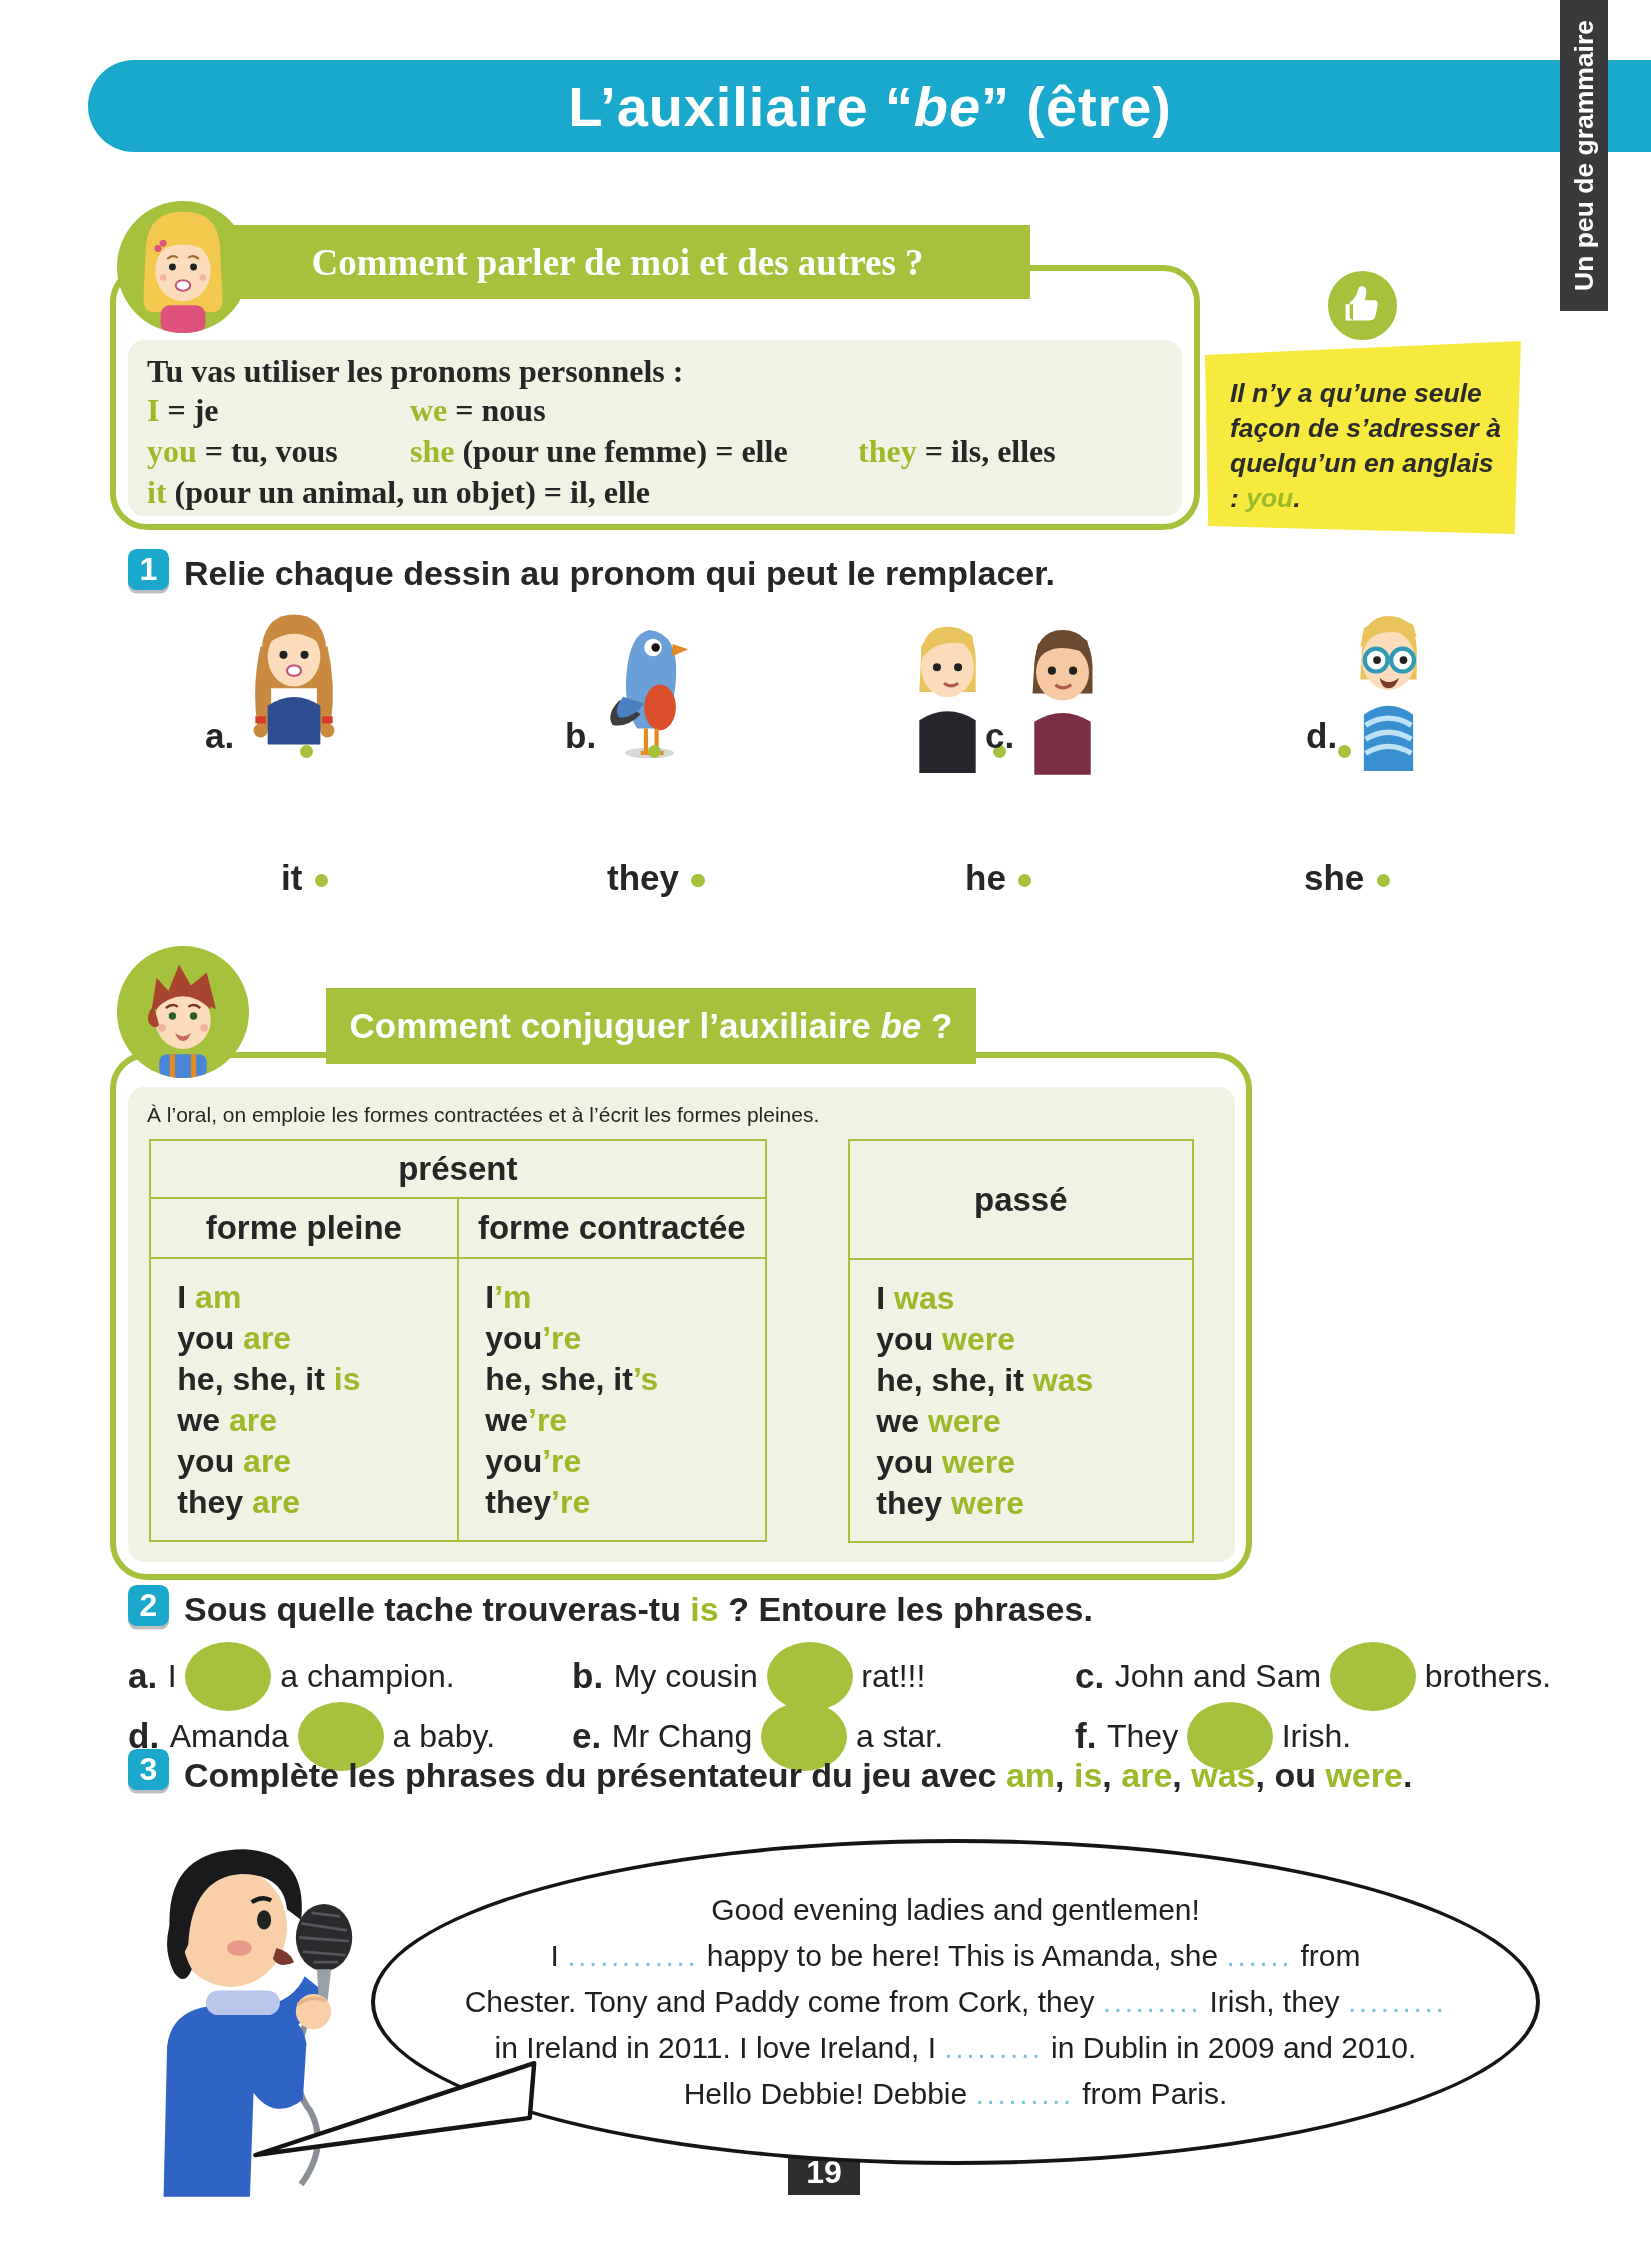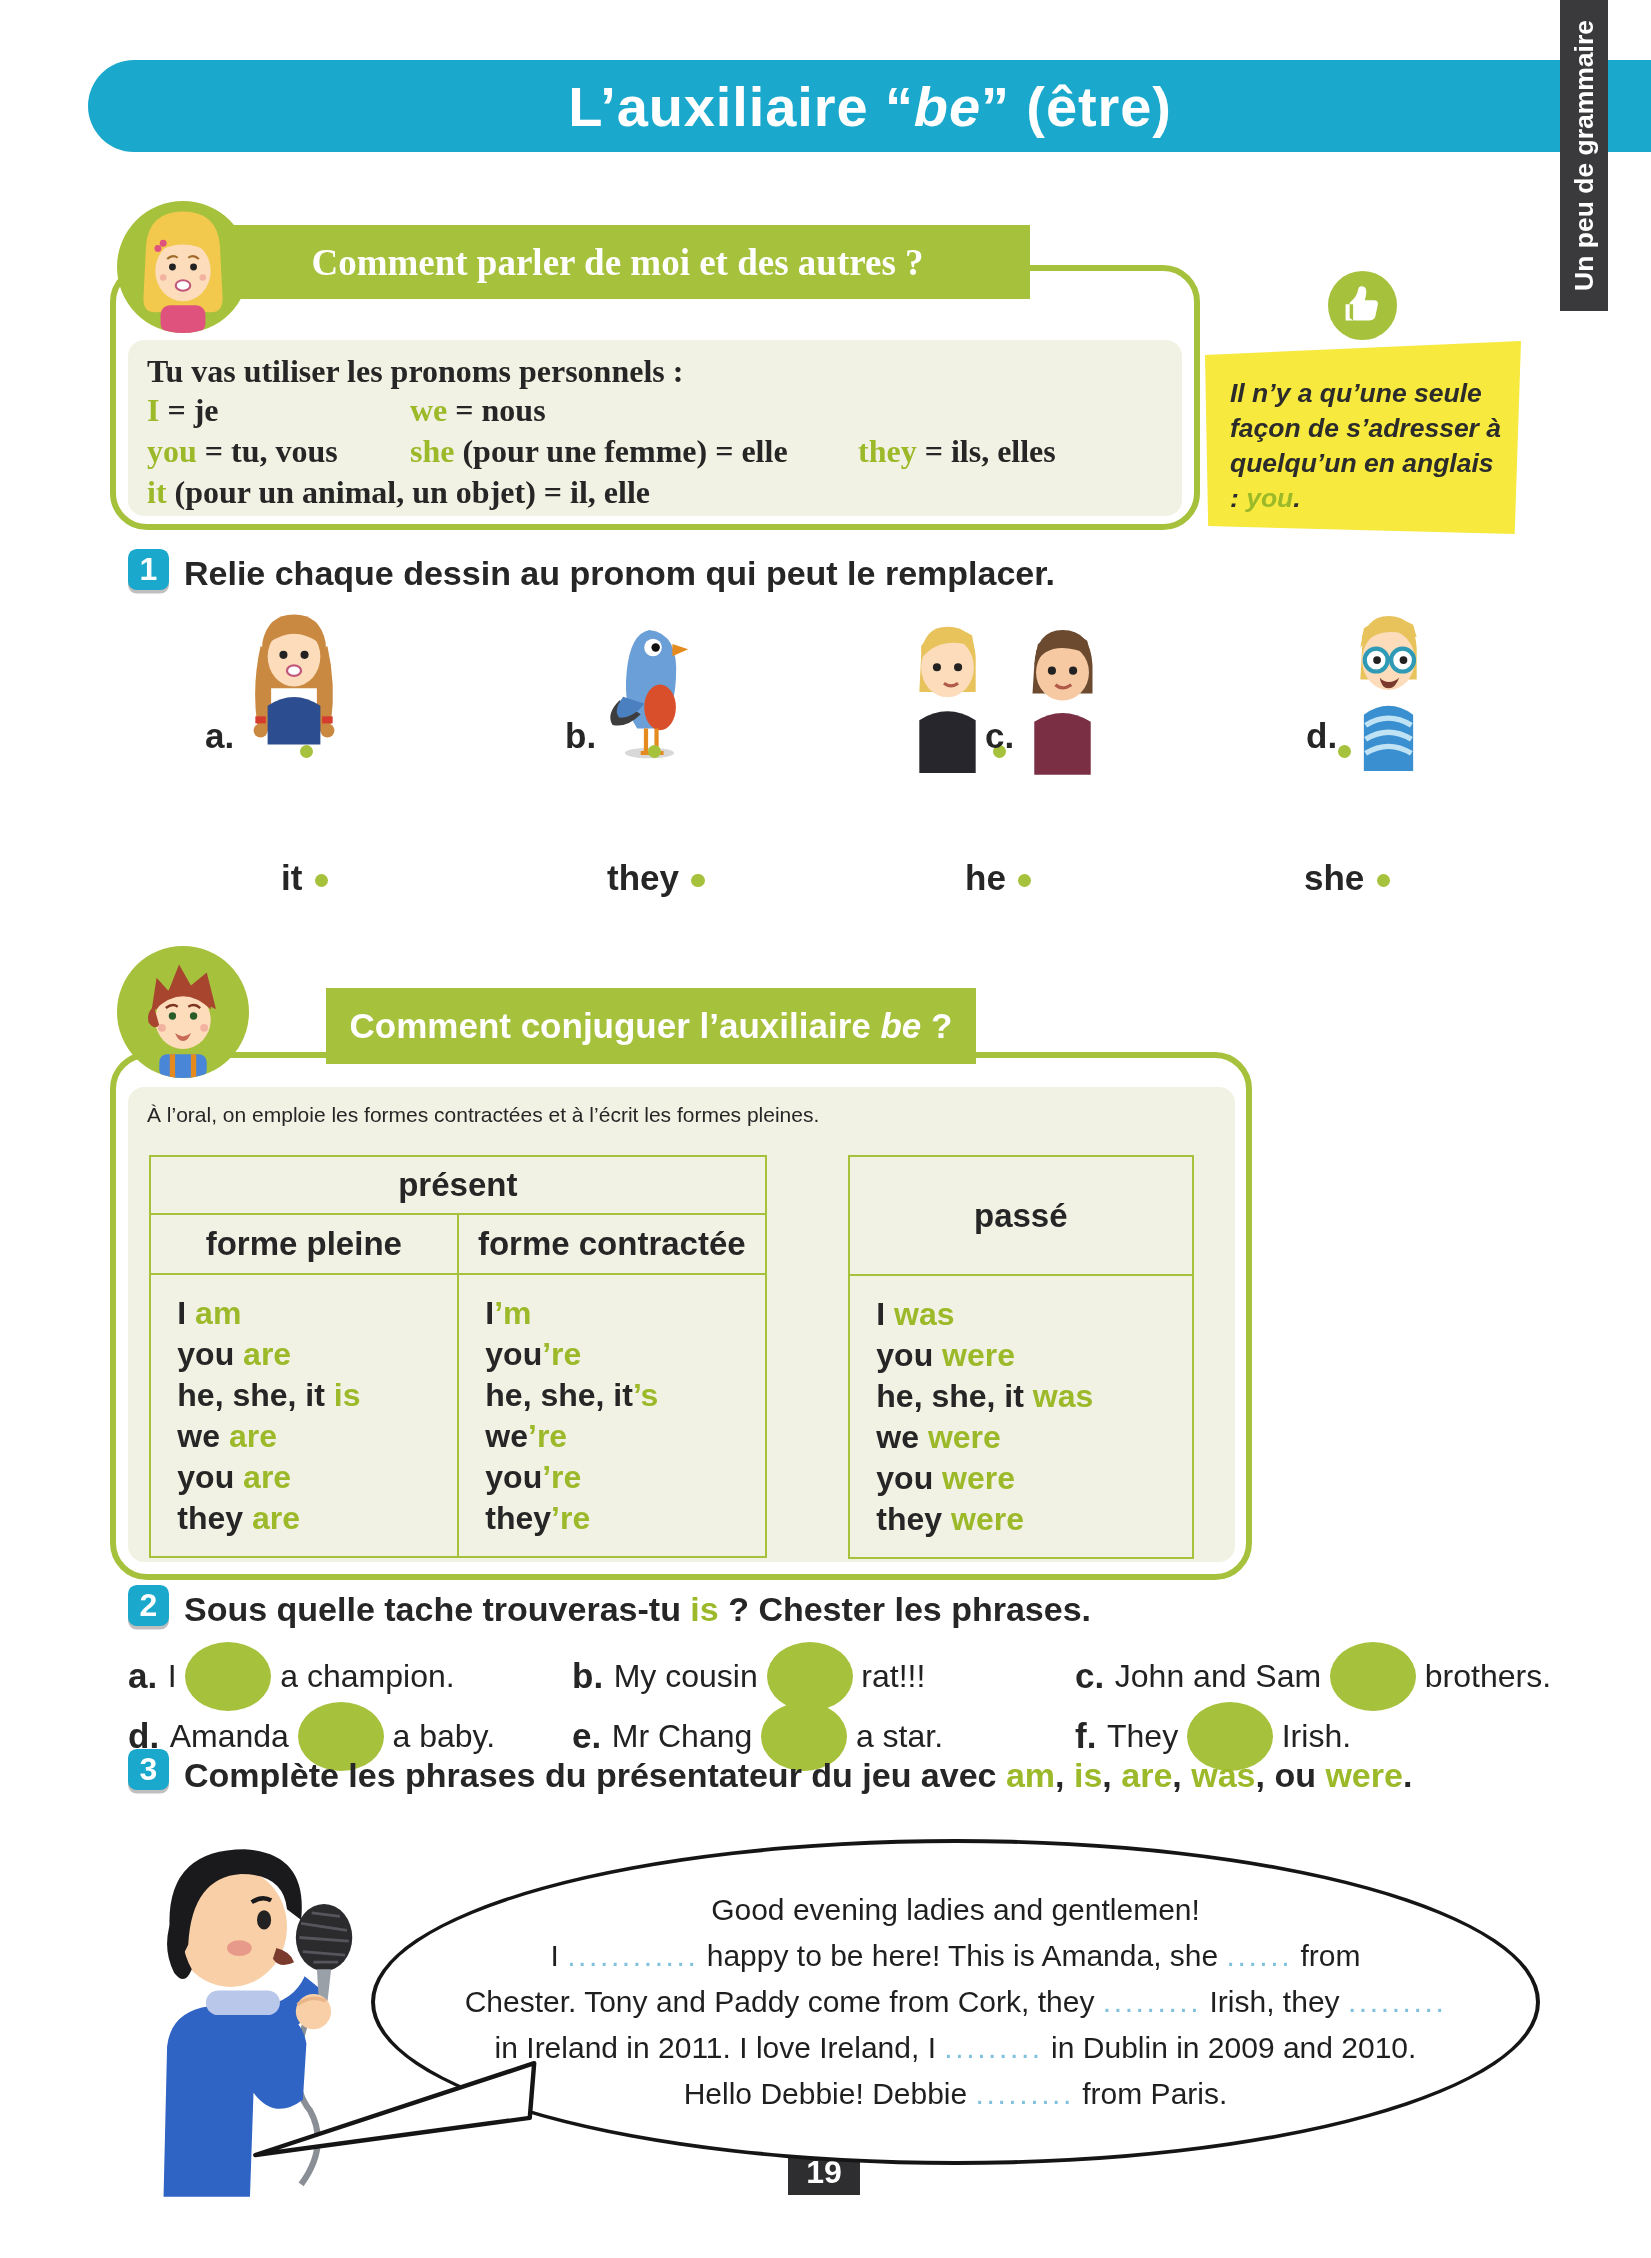--- a/index.html
+++ b/index.html
@@ -59,21 +59,21 @@
   .pronoun .dot{margin-left:12.4px;vertical-align:middle;}
 
   
   .box2{position:absolute;left:110px;top:946px;width:1142px;height:633px;}
   .box2 .frame{left:0;top:106px;width:1142px;height:528px;}
   .box2 .cream{left:17.6px;top:141px;width:1107px;height:475px;}
   .box2 .lesson-banner{left:216px;top:42px;width:650px;height:76px;font-size:35px;}
   .box2 .avatar{left:7px;top:0;}
   .l2-content{position:absolute;left:37px;top:157px;width:1085px;z-index:2;}
   .l2-intro{font-weight:normal;font-size:21px;}
-  .tables{display:flex;gap:81px;margin-top:28px;margin-left:1.8px;align-items:flex-start;}
+  .tables{display:flex;gap:81px;margin-top:12px;margin-left:1.8px;align-items:flex-start;}
   .tbl{border:2.6px solid #a6c13c;box-sizing:border-box;}
   .tbl-present{width:618px;}
   .tbl-past{width:346px;}
   .tbl-title{height:56px;display:flex;align-items:center;justify-content:center;font-weight:bold;font-size:33px;
      border-bottom:2.6px solid #a6c13c;}
   .tbl-title.tall{height:117px;}
   .tbl-sub{display:flex;height:58px;border-bottom:2.6px solid #a6c13c;}
   .tbl-sub .cell{flex:1;display:flex;align-items:center;justify-content:center;font-weight:bold;font-size:33px;}
   .tbl-sub .cell + .cell{border-left:2.6px solid #a6c13c;}
   .tbl-body{display:flex;}
@@ -318,21 +318,21 @@
             </div>
           </div>
         </div>
       </div>
     </div>
   </div>
 
   <div class="ex-badge" style="left:128px;top:1585px;">
     <span>2</span>
   </div>
-  <div class="ex-title" style="left:184px;top:1590px;"><span>Sous quelle tache trouveras-tu </span><span class="seg-g">is</span><span> ? Chester les phrases.</span></div>
+  <div class="ex-title" style="left:184px;top:1590px;"><span>Sous quelle tache trouveras-tu </span><span class="seg-g">is</span><span> ? Entoure les phrases.</span></div>
 
   <div class="sentence" style="left:128px;top:1639px;">
     <span class="lab">a.</span>
     <span class="stx">I</span>
     <span class="oval"></span>
     <span class="stx">a champion.</span>
   </div>
   <div class="sentence" style="left:572px;top:1639px;">
     <span class="lab">b.</span>
     <span class="stx">My cousin</span>

